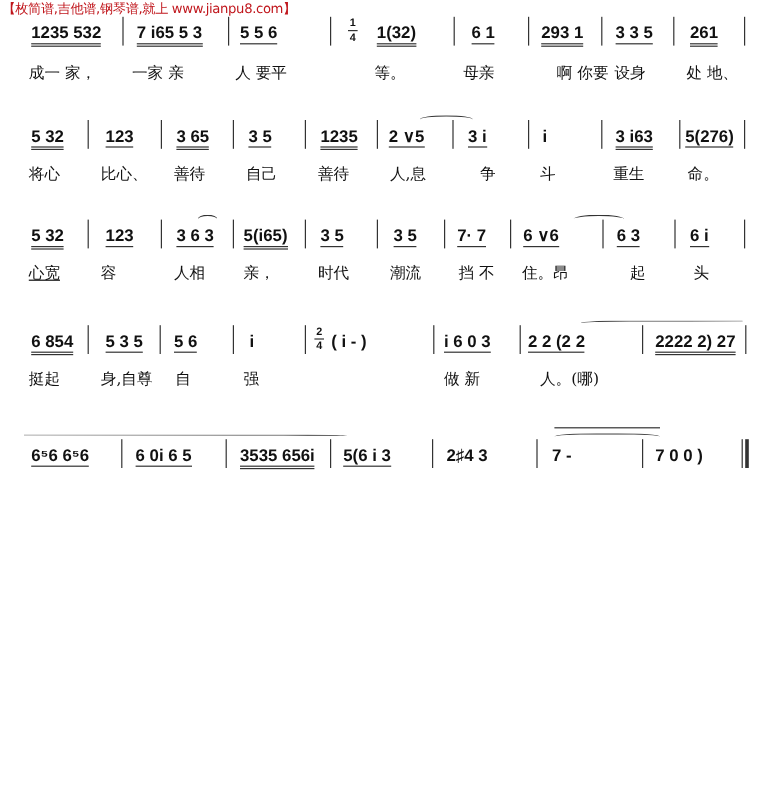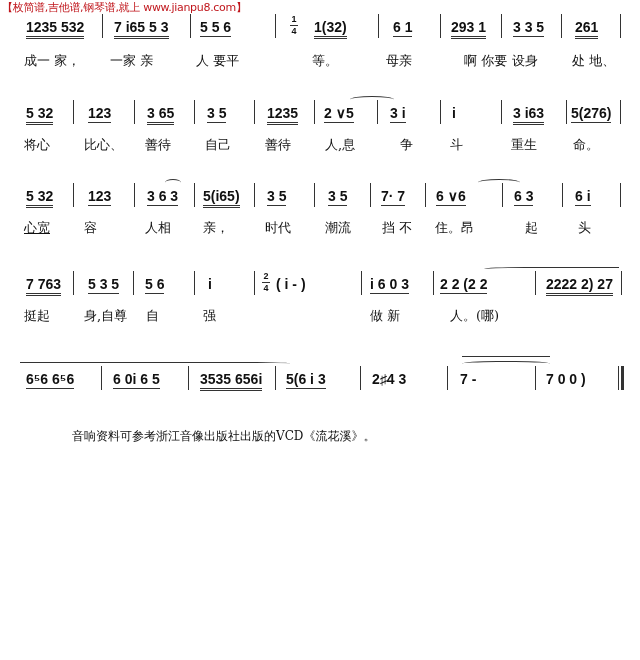--- a/index.html
+++ b/index.html
@@ -141,21 +141,21 @@
     <span class="lyr" style="left:325px;">潮流</span>
     <span class="lyr" style="left:382px;">挡 不</span>
     <span class="lyr" style="left:435px;">住。昂</span>
     <span class="lyr" style="left:525px;">起</span>
     <span class="lyr" style="left:578px;">头</span>
   </div>
 </div>
 
 <div class="system" style="top:275px;">
   <div class="notes">
-    <span class="note u2" style="left:26px;">7 763</span>
+    <span class="note u2" style="left:26px;">6 854</span>
     <div class="bar" style="left:73px;"></div>
     <span class="note u1" style="left:88px;">5  3 5</span>
     <div class="bar" style="left:133px;"></div>
     <span class="note u1" style="left:145px;">5 6</span>
     <div class="bar" style="left:194px;"></div>
     <span class="note" style="left:208px;">i</span>
     <div class="bar" style="left:254px;"></div>
     <div class="ts" style="left:262px;top:-3px;">
         <span>2</span>
         <span class="ln"></span>
@@ -198,14 +198,13 @@
     <div class="bar" style="left:447px;"></div>
     <span class="note" style="left:460px;">7  -</span>
     <div class="bar" style="left:535px;"></div>
     <span class="note" style="left:546px;">7 0  0 )</span>
     <div class="bar final2" style="left:618px;"></div>
     <div class="bar final" style="left:621px;"></div>
   </div>
 </div>
 
 <div class="para" style="top:426px;">
-  <p class="indent">音响资料可参考浙江音像出版社出版的VCD《流花溪》。</p>
 </div>
 
 </body></html>

